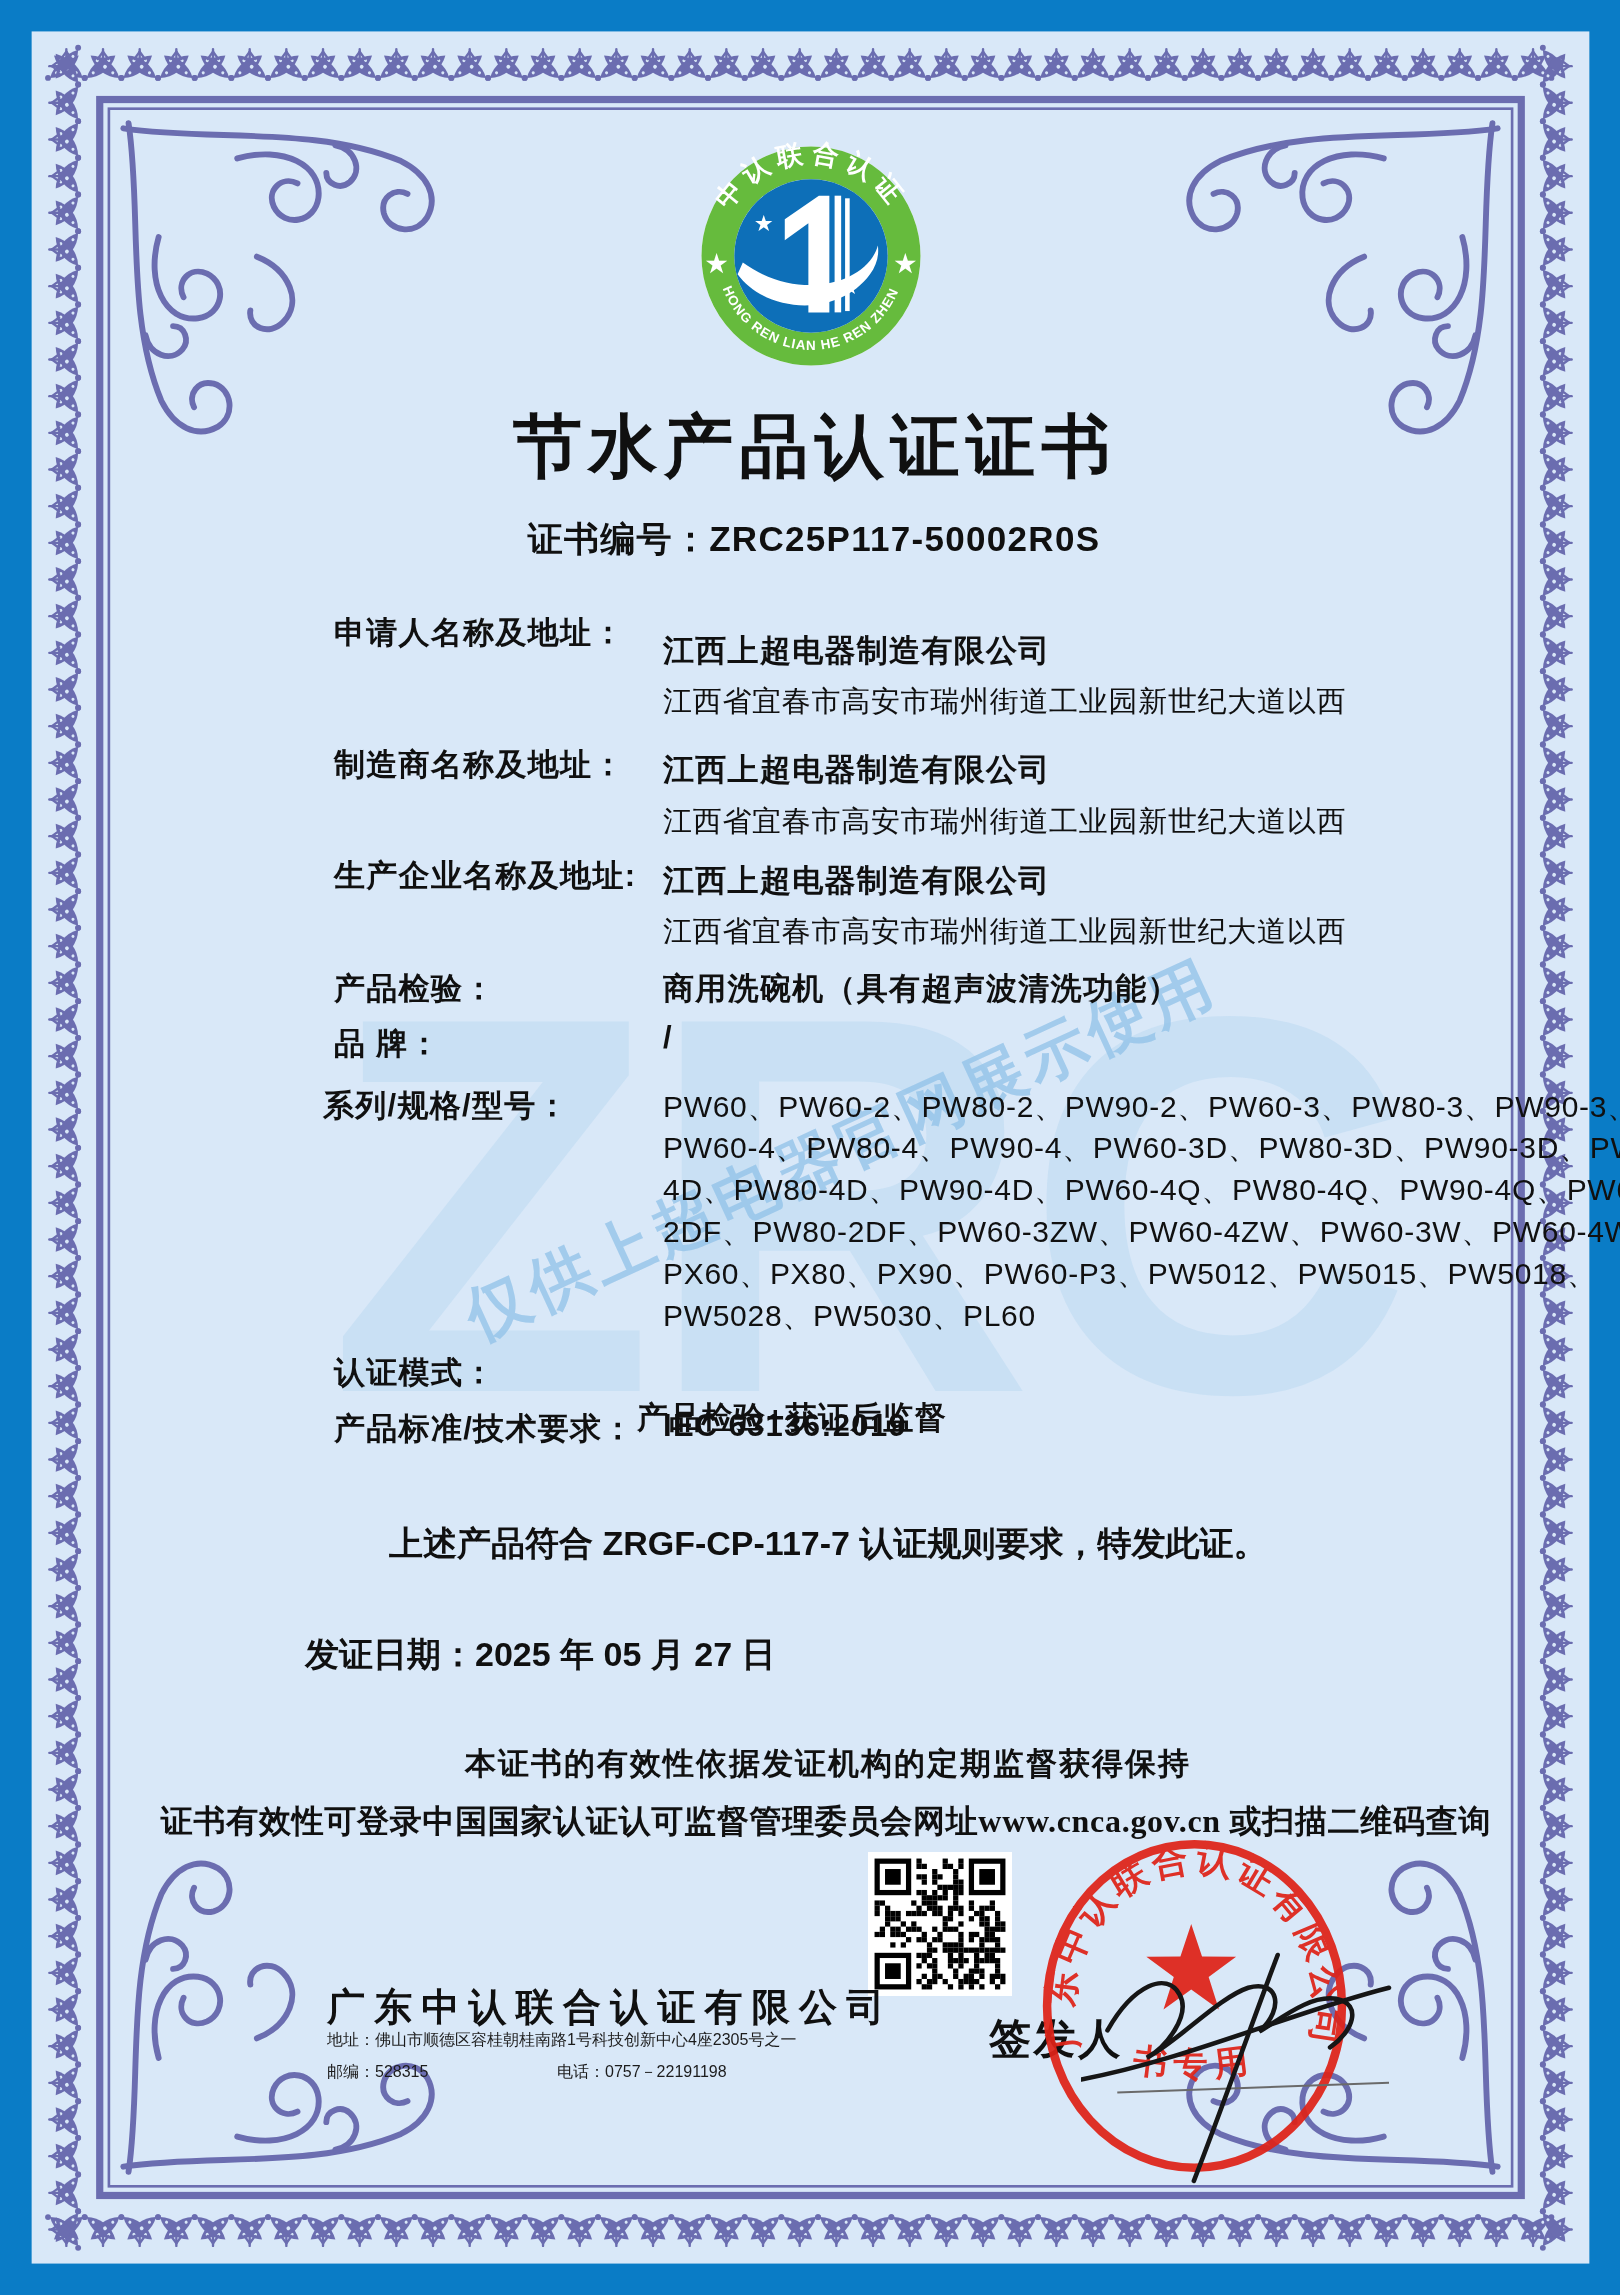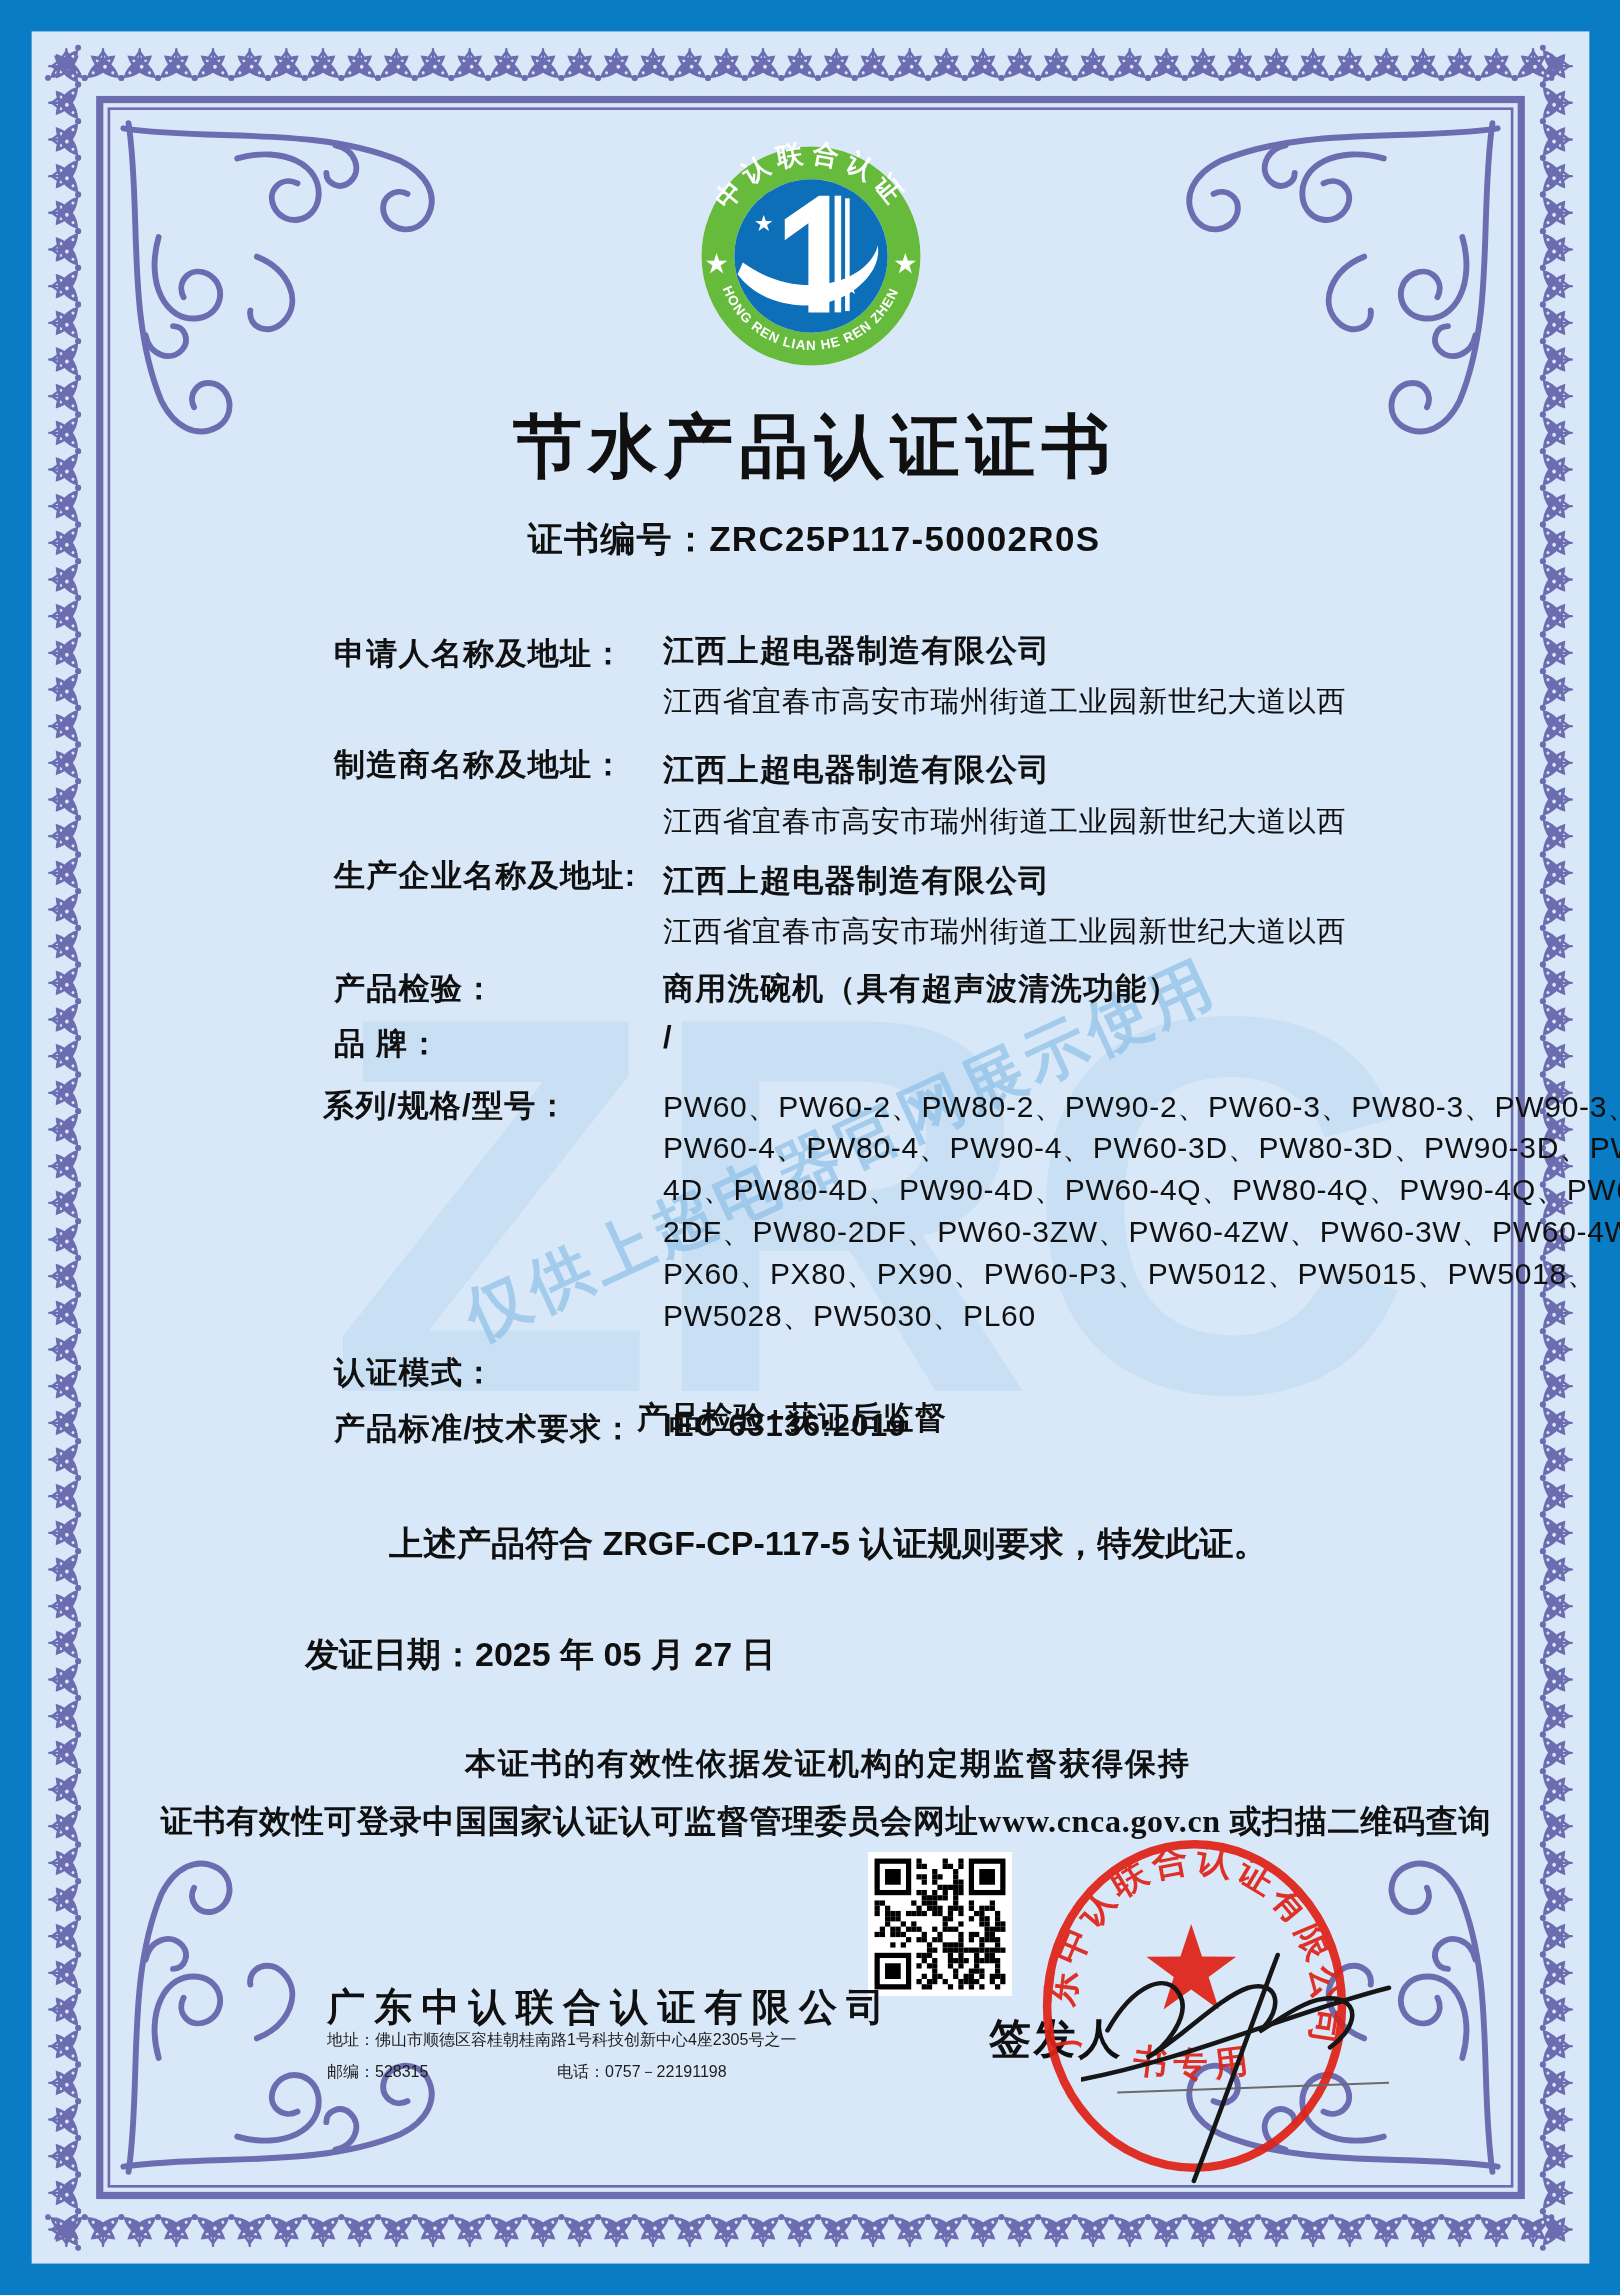--- a/index.html
+++ b/index.html
@@ -316,21 +316,21 @@
       <rect x="36" y="-92" width="10" height="178"></rect>
       <rect x="52" y="-88" width="7" height="172"></rect>
       <text x="-72" y="-38" font-size="34" text-anchor="middle">★</text>
       <text x="60" y="58" font-size="30" text-anchor="middle">★</text>
     </g>
   </svg>
 
   <div class="abs title" style="left:815px;top:401px;transform:translateX(-50%);">节水产品认证证书</div>
   <div class="abs certno" style="left:814px;top:516px;transform:translateX(-50%);">证书编号：ZRC25P117-50002R0S</div>
 
-  <div class="abs lbl" style="left:334px;top:633px;">申请人名称及地址：</div>
+  <div class="abs lbl" style="left:334px;top:612px;">申请人名称及地址：</div>
   <div class="abs val" style="left:663px;top:630px;">江西上超电器制造有限公司</div>
   <div class="abs addr" style="left:663px;top:682px;">江西省宜春市高安市瑞州街道工业园新世纪大道以西</div>
 
   <div class="abs lbl" style="left:334px;top:744px;">制造商名称及地址：</div>
   <div class="abs val" style="left:663px;top:749px;">江西上超电器制造有限公司</div>
   <div class="abs addr" style="left:663px;top:802px;">江西省宜春市高安市瑞州街道工业园新世纪大道以西</div>
 
   <div class="abs lbl" style="left:334px;top:855px;">生产企业名称及地址:</div>
   <div class="abs val" style="left:663px;top:860px;">江西上超电器制造有限公司</div>
   <div class="abs addr" style="left:663px;top:912px;">江西省宜春市高安市瑞州街道工业园新世纪大道以西</div>
@@ -348,21 +348,21 @@
   <div class="abs mline" style="left:663px;top:1212px;">2DF、PW80-2DF、PW60-3ZW、PW60-4ZW、PW60-3W、PW60-4W、</div>
   <div class="abs mline" style="left:663px;top:1254px;">PX60、PX80、PX90、PW60-P3、PW5012、PW5015、PW5018、</div>
   <div class="abs mline" style="left:663px;top:1296px;">PW5028、PW5030、PL60</div>
 
   <div class="abs lbl" style="left:334px;top:1352px;">认证模式：</div>
   <div class="abs val" style="left:637px;top:1352px;margin-top:45px;">产品检验+获证后监督</div>
 
   <div class="abs lbl" style="left:334px;top:1408px;">产品标准/技术要求：</div>
   <div class="abs val" style="left:663px;top:1408px;">IEC 63136:2019</div>
 
-  <div class="abs stmt" style="left:389px;top:1521px;">上述产品符合 ZRGF-CP-117-5 认证规则要求，特发此证。</div>
+  <div class="abs stmt" style="left:389px;top:1521px;">上述产品符合 ZRGF-CP-117-7 认证规则要求，特发此证。</div>
 
   <div class="abs dates" style="left:305px;top:1632px;">
     <span>发证日期：</span><span>2025 年 05 月 27 日</span>
   </div>
 
   <div class="abs note1" style="left:828px;top:1743px;transform:translateX(-50%);">本证书的有效性依据发证机构的定期监督获得保持</div>
   <div class="abs note2" style="left:826px;top:1800px;transform:translateX(-50%);">证书有效性可登录中国国家认证认可监督管理委员会网址www.cnca.gov.cn 或扫描二维码查询</div>
 
   <svg id="qr" class="abs" style="left:868px;top:1852px;" width="144" height="144" viewBox="0 0 220 220">
     <rect x="0" y="0" width="220" height="220" fill="#ffffff"></rect>

